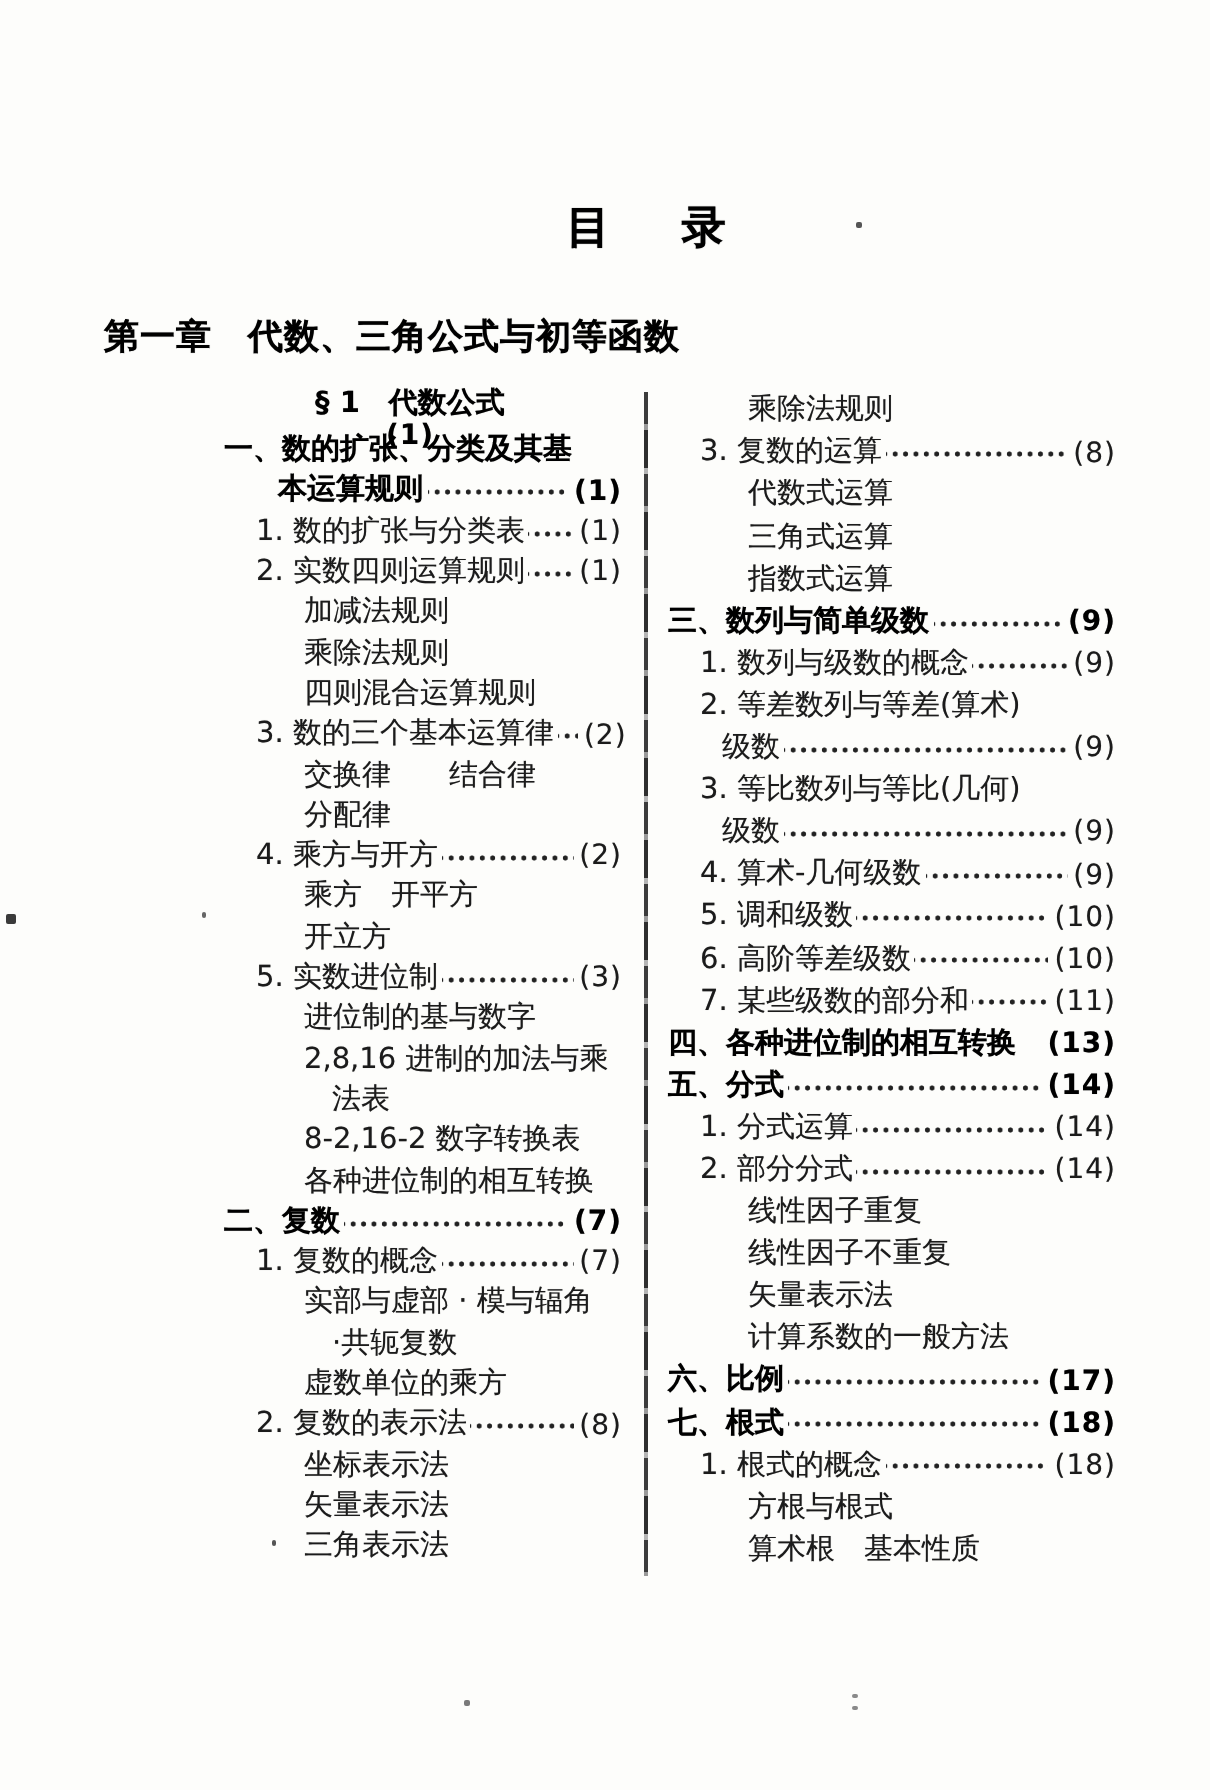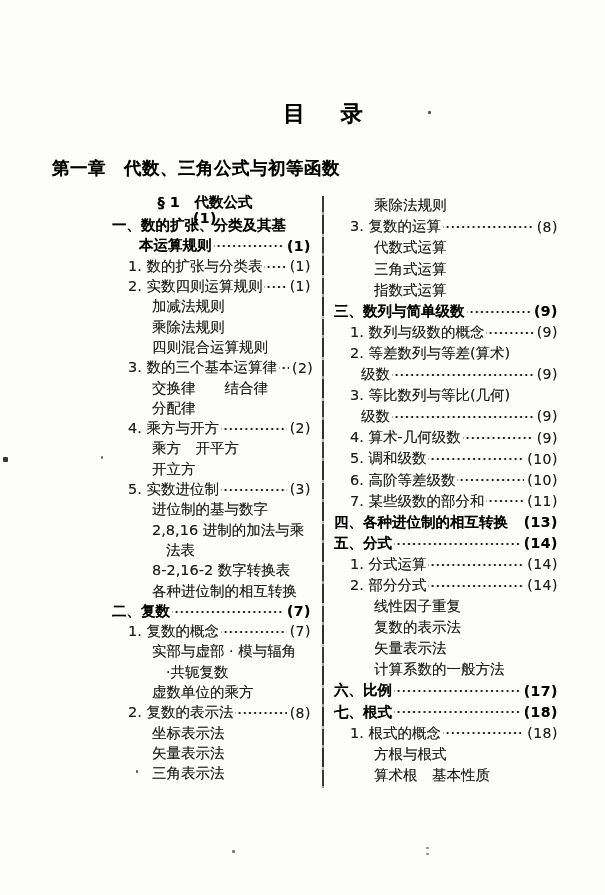--- a/index.html
+++ b/index.html
@@ -268,21 +268,21 @@
       </div>
       <div class="toc-line ind-item">
         <span class="txt">2. 部分分式</span>
         <span class="dots"></span>
         <span class="pg">(14)</span>
       </div>
       <div class="toc-line ind-sub">
         <span class="txt">线性因子重复</span>
       </div>
       <div class="toc-line ind-sub">
-        <span class="txt">复数的表示法</span>
+        <span class="txt">线性因子不重复</span>
       </div>
       <div class="toc-line ind-sub">
         <span class="txt">矢量表示法</span>
       </div>
       <div class="toc-line ind-sub">
         <span class="txt">计算系数的一般方法</span>
       </div>
       <div class="toc-line ind-part bold">
         <span class="txt">六、比例</span>
         <span class="dots"></span>

